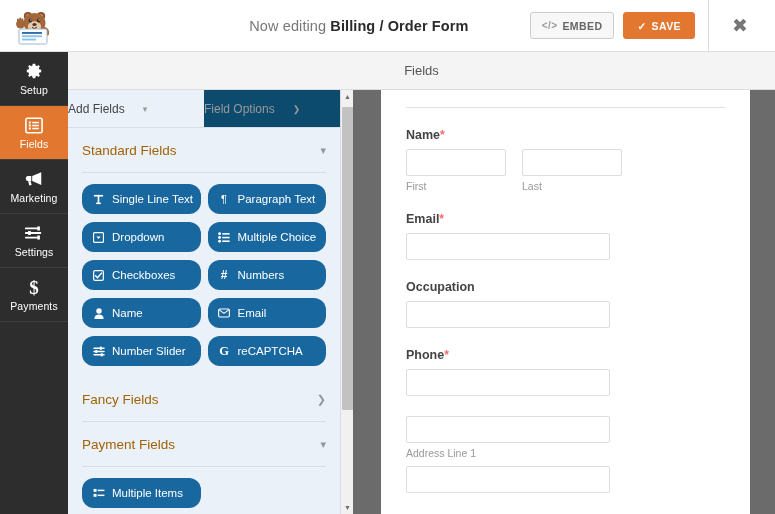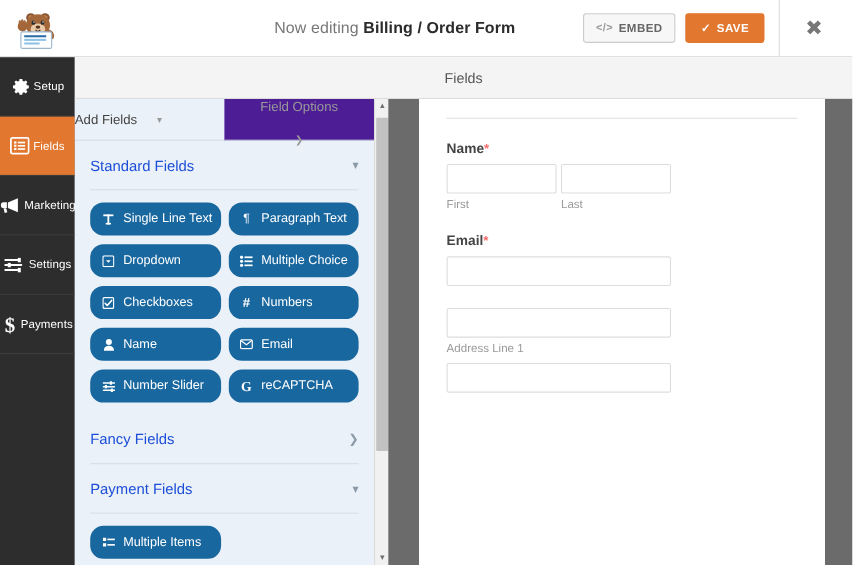--- a/index.html
+++ b/index.html
@@ -55,21 +55,21 @@
     color: #777777; font-size: 19px; cursor: pointer;
   }
 
   
   .leftnav {
     position: absolute; left: 0; top: 52px; width: 68px; height: 462px;
     background: #2d2d2d;
   }
   .nav-item {
     width: 68px; height: 54px;
-    display: flex; flex-direction: row;
+    display: flex; flex-direction: column;
     align-items: center; justify-content: center; gap: 3px;
     border-bottom: 1px solid #3d3d3d;
     color: #ffffff; cursor: pointer; text-align: right;
   }
   .nav-item.active { background: #e27730; }
   .nav-item .nav-ico {
     height: 19px; display: flex; align-items: center; justify-content: center;
   }
   .nav-item .nav-label {
     font-size: 10.5px; color: #ffffff; letter-spacing: .1px;
@@ -88,28 +88,28 @@
     position: absolute; left: 68px; top: 90px; width: 272px; height: 424px;
     background: #eaf1f8; overflow: hidden;
   }
   .tabs { display: flex; height: 38px; width: 272px; }
   .tab {
     flex: 1; display: flex; align-items: center; 
     gap: 18px; font-size: 12px; color: #666666; cursor: pointer;
     border-bottom: 1px solid #d6dfe8;
   }
   .tab.active { background: #eaf1f8; color: #444444; border-bottom-color: #d6dfe8; }
-  .tab.inactive { background: #4c1d95; color: #999999; flex-direction: column; }
+  .tab.inactive { background: #0c4a6e; color: #999999; }
   .tab .chev { font-size: 9px; color: #999999; }
 
   .section-head {
     height: 44px; display: flex; align-items: center;
     padding: 0 14px 0 14px; cursor: pointer;
   }
-  .section-head .sh-title { flex: 1; font-size: 13.5px; color: #1d4ed8; }
+  .section-head .sh-title { flex: 1; font-size: 13.5px; color: #a16207; }
   .section-head .sh-chev { font-size: 11px; color: #8c9aa8; }
   .section-rule { height: 1px; background: #d6dfe8; margin: 0 14px; }
 
   .field-grid {
     display: grid; grid-template-columns: 1fr 1fr;
     gap: 8px 7px; padding: 11px 14px 11px 14px;
   }
   .field-btn {
     height: 30px; background: #19679f; border-radius: 12px;
     display: flex; align-items: center; gap: 7px;
@@ -161,21 +161,21 @@
   .fld-label {
     font-size: 12.5px; color: #444444; font-weight: bold;
     margin-bottom: 7px;
   }
   .fld-label .req { color: #f96b6b; font-size: 12px; }
   .fld-input {
     height: 27px; border: 1px solid #dddddd; background: #ffffff;
     border-radius: 2px;
   }
   .fld-sub { font-size: 10.5px; color: #999999; margin-top: 4px; }
-  .row-2 { display: flex; gap: 4px; }
+  .row-2 { display: flex; gap: 16px; }
   .row-2 > div { width: 100px; }
   .w-full { width: 204px; }
 </style>
 </head>
 <body>
 
 <div id="app">
 
   <div class="topbar">
     <div class="logo-box">
@@ -456,21 +456,33 @@
         </div>
       </div>
 
       <div class="fld">
         <div class="fld-label">
           <span>Email</span><span class="req">*</span>
         </div>
         <div class="fld-input w-full"></div>
       </div>
 
-
+      <div class="fld">
+        <div class="fld-label">
+          <span>Occupation</span>
+        </div>
+        <div class="fld-input w-full"></div>
+      </div>
+
+      <div class="fld">
+        <div class="fld-label">
+          <span>Phone</span><span class="req">*</span>
+        </div>
+        <div class="fld-input w-full"></div>
+      </div>
 
       <div class="fld">
         <div class="fld-input w-full"></div>
         <div class="fld-sub">Address Line 1</div>
         <div class="fld-input w-full" style="margin-top:7px;"></div>
 
       </div>
     </div>
   </div>
 

